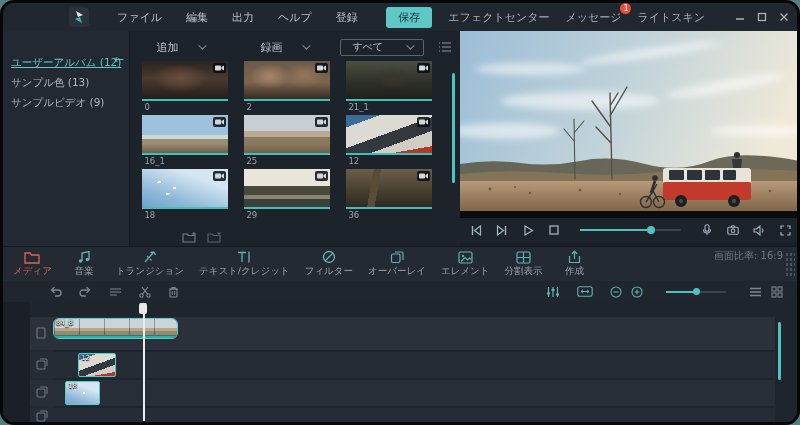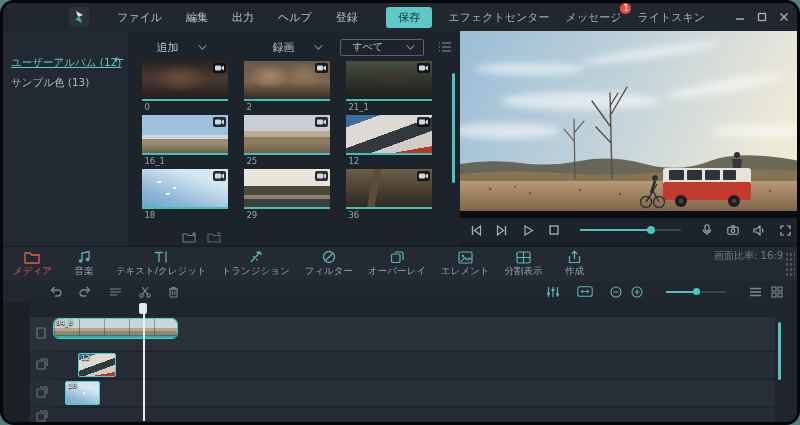--- a/index.html
+++ b/index.html
@@ -23,21 +23,21 @@
   .main{display:flex;flex:0 0 215px;height:215px;}
   .sidebar{flex:0 0 122px;background:#232932;border-right:1px solid #171c23;position:relative;padding-top:22px;}
   .sidebar .sb-item{font-size:10.5px;padding:3px 8px;color:#aeb7c0;white-space:nowrap;overflow:hidden;}
   .sidebar .sb-item.active{color:#5fc8c4;text-decoration:underline;}
   .collapse{position:absolute;top:22px;right:5px;color:#5fc8c4;font-size:12px;line-height:12px;}
 
   .media-panel{flex:0 0 330px;background:#1d232b;position:relative;}
   .m-toolbar{height:28px;display:flex;align-items:center;font-size:11px;color:#b8c0c8;padding:4px 8px 0 26px;gap:8px;}
   .dd{display:flex;align-items:center;gap:20px;}
   .chev{width:6px;height:6px;border-right:1.4px solid #8b959e;border-bottom:1.4px solid #8b959e;transform:rotate(45deg) translateY(-2px);}
-  .dd.rec{margin-left:60px;}
+  .dd.rec{margin-left:48px;}
   .sel{margin-left:auto;border:1px solid #5a646e;border-radius:2px;height:17px;display:flex;align-items:center;padding:0 11px;width:84px;font-size:10px;color:#b8c0c8;justify-content:space-between;}
   .mgrid{position:absolute;left:12px;top:30px;display:grid;grid-template-columns:repeat(3,86px);column-gap:16px;row-gap:1px;}
   .mitem{width:86px;}
   .mthumb{width:86px;height:40px;position:relative;border-bottom:2px solid #41c0ba;}
   .mitem .mlabel{font-size:8.5px;color:#9aa4ad;padding:1px 0 3px 2px;height:13px;}
   .cam{position:absolute;top:2px;right:2px;width:13px;height:10px;background:rgba(8,12,16,.85);border-radius:2px;display:flex;align-items:center;justify-content:center;}
   .mscroll{position:absolute;right:5px;top:42px;width:3px;height:110px;background:#4fc3bf;border-radius:2px;}
   .m-bottom{position:absolute;left:52px;bottom:3px;display:flex;gap:10px;color:#737d87;}
 
   .preview-panel{flex:1;background:#191f26;display:flex;flex-direction:column;}
@@ -156,20 +156,21 @@
           </svg>
       </span>
     </div>
   </div>
 
   <div class="main">
 
     <aside class="sidebar">
       <div class="sb-item active">ユーザーアルバム (12)</div>
       <div class="sb-item">サンプル色 (13)</div>
+      <div class="sb-item">サンプルビデオ (9)</div>
       <span class="collapse">←</span>
     </aside>
 
     <section class="media-panel">
       <div class="m-toolbar">
         <span class="dd">
           <span>追加</span>
             <span class="chev"></span>
         </span>
         <span class="dd rec">
@@ -444,31 +445,31 @@
     <div class="tab">
       <svg width="14" height="14" viewBox="0 0 14 14">
           <path d="M5 11 V3 l7 -1.5 V9.5" fill="none" stroke="currentColor" stroke-width="1.3"></path>
           <circle cx="3.5" cy="11" r="1.8" fill="currentColor"></circle>
           <circle cx="10.5" cy="9.5" r="1.8" fill="currentColor"></circle>
         </svg>
       <span class="tlabel">音楽</span>
     </div>
     <div class="tab">
       <svg width="14" height="14" viewBox="0 0 14 14">
+          <path d="M2 12 L11 2 M11 2 l1.5 3 M11 2 l-3.5 0.5" fill="none" stroke="currentColor" stroke-width="1.3"></path>
+          <path d="M4 6 l1.5 1.5 M7 9 l1.5 1.5" stroke="currentColor" stroke-width="1.1"></path>
+        </svg>
+      <span class="tlabel">トランジション</span>
+    </div>
+    <div class="tab">
+      <svg width="14" height="14" viewBox="0 0 14 14">
           <path d="M1 2.5 h8 M5 2.5 V12" fill="none" stroke="currentColor" stroke-width="1.3"></path>
           <path d="M12 1.5 V12.5" stroke="currentColor" stroke-width="1.3"></path>
         </svg>
       <span class="tlabel">テキスト/クレジット</span>
-    </div>
-    <div class="tab">
-      <svg width="14" height="14" viewBox="0 0 14 14">
-          <path d="M2 12 L11 2 M11 2 l1.5 3 M11 2 l-3.5 0.5" fill="none" stroke="currentColor" stroke-width="1.3"></path>
-          <path d="M4 6 l1.5 1.5 M7 9 l1.5 1.5" stroke="currentColor" stroke-width="1.1"></path>
-        </svg>
-      <span class="tlabel">トランジション</span>
     </div>
     <div class="tab">
       <svg width="14" height="14" viewBox="0 0 14 14">
           <circle cx="7" cy="7" r="5.5" fill="none" stroke="currentColor" stroke-width="1.3"></circle>
           <path d="M3 11 L11 3" stroke="currentColor" stroke-width="1.3"></path>
         </svg>
       <span class="tlabel">フィルター</span>
     </div>
     <div class="tab">
       <svg width="14" height="14" viewBox="0 0 14 14">

